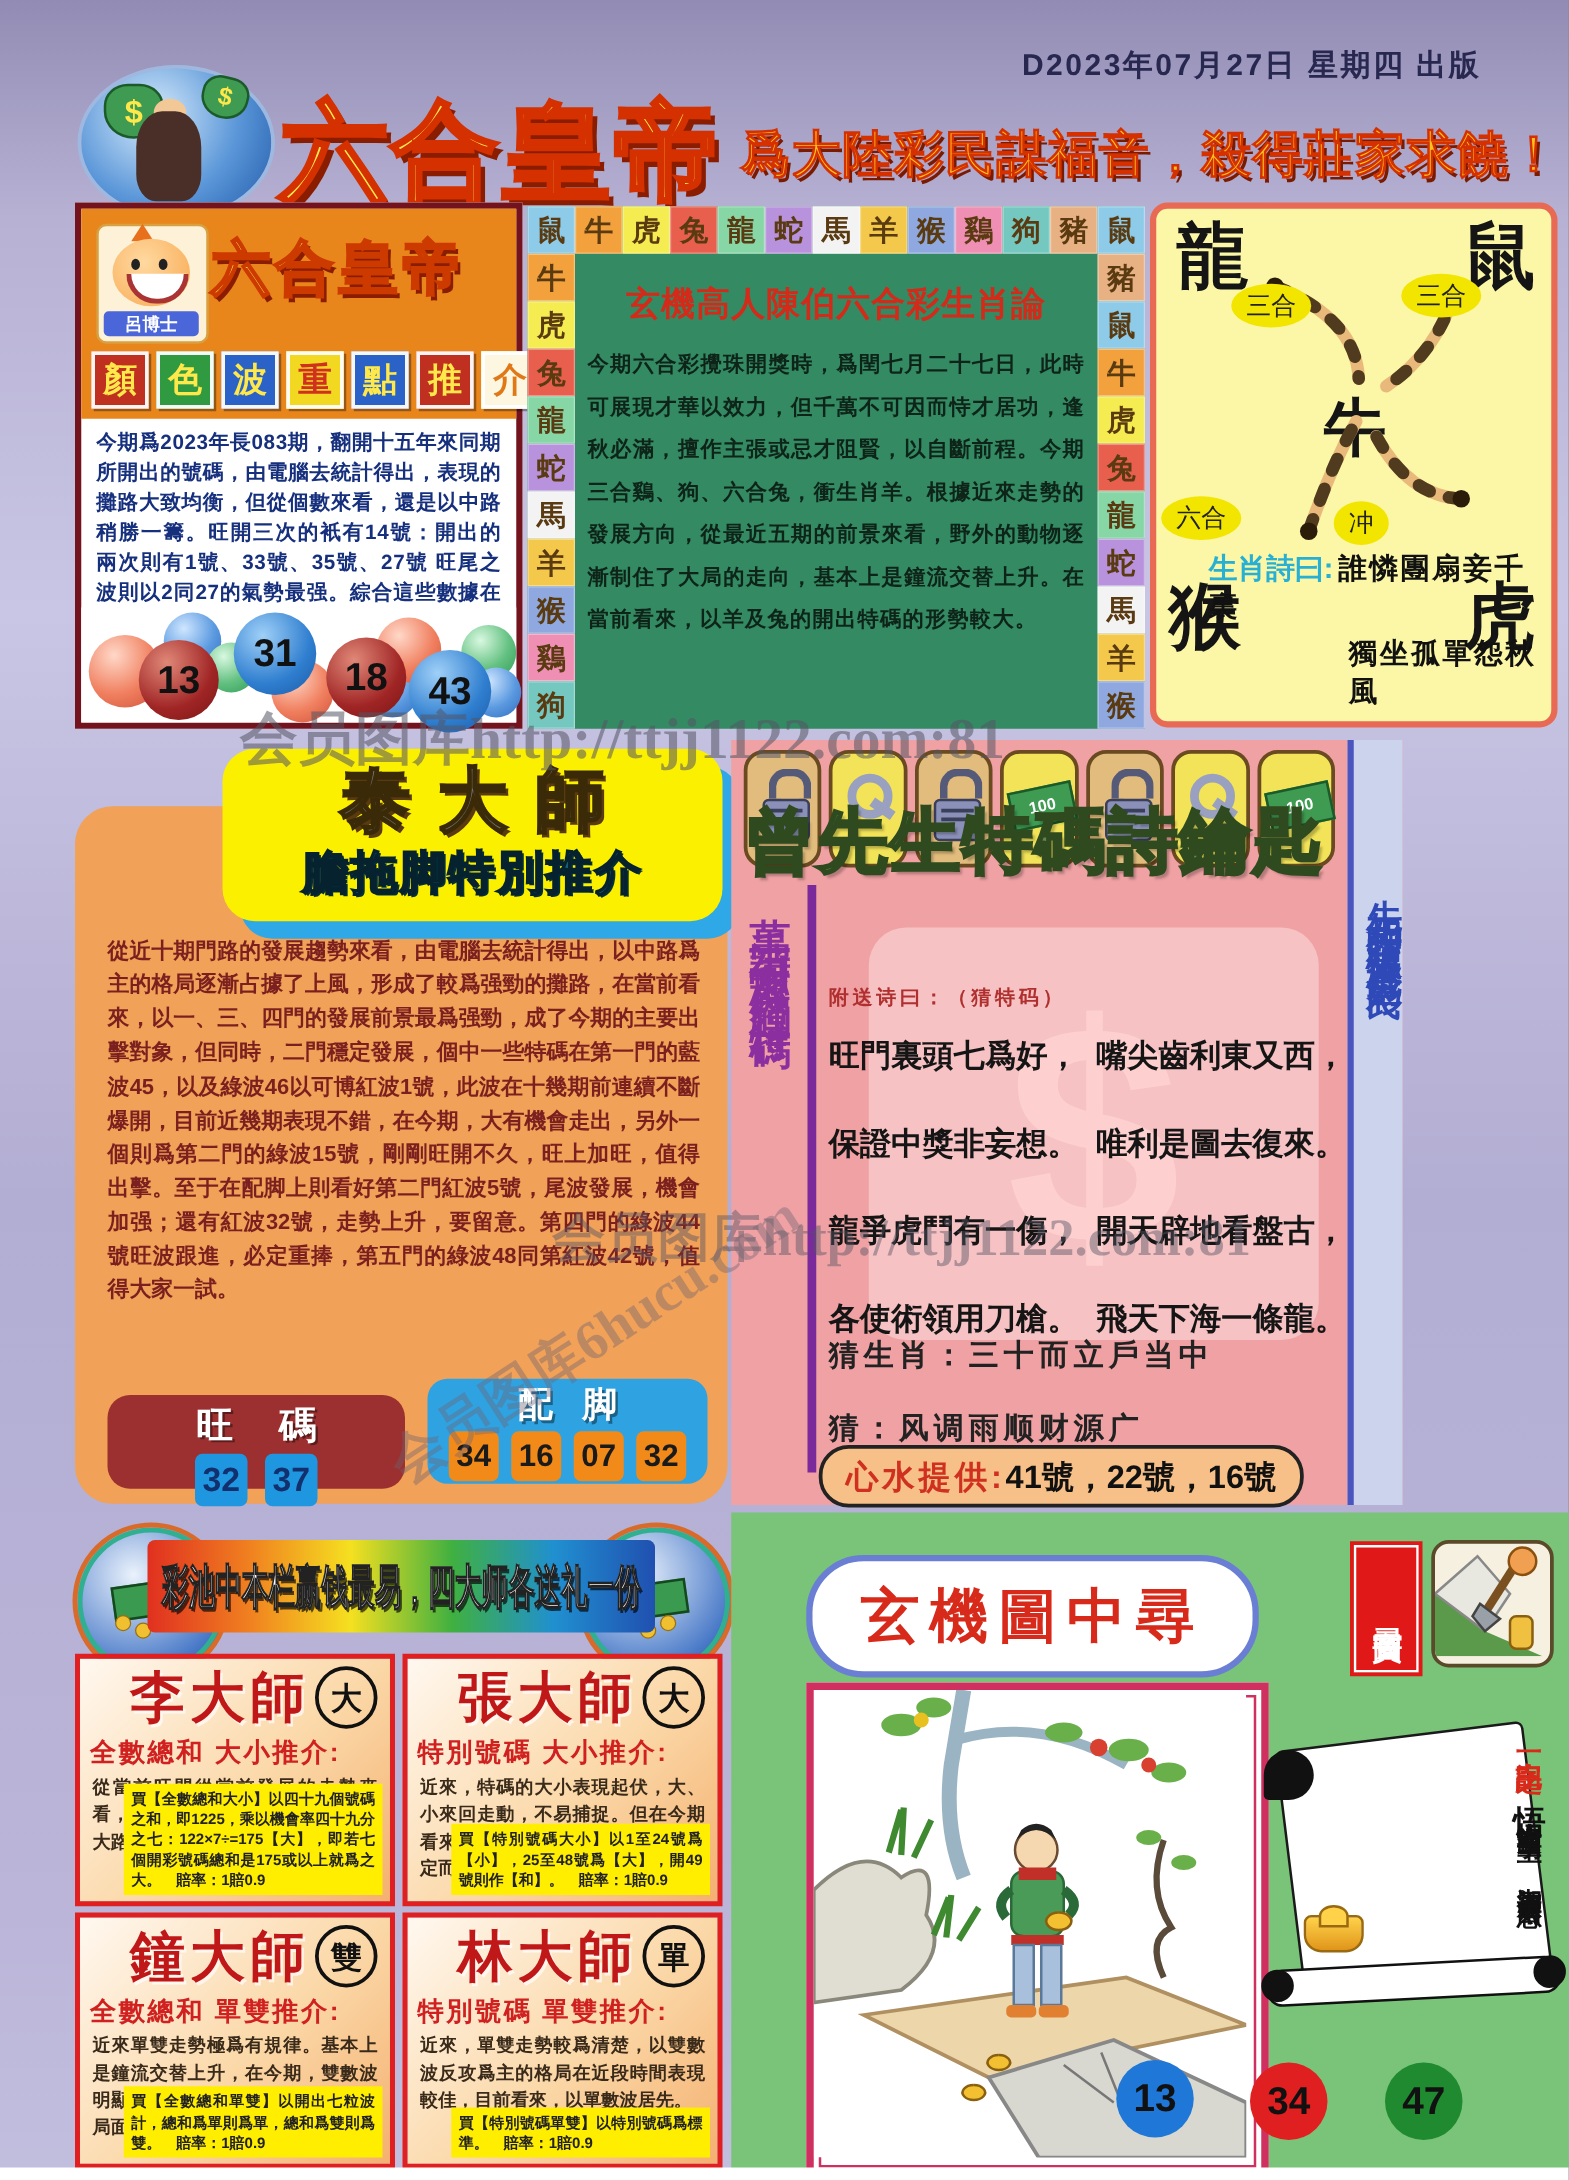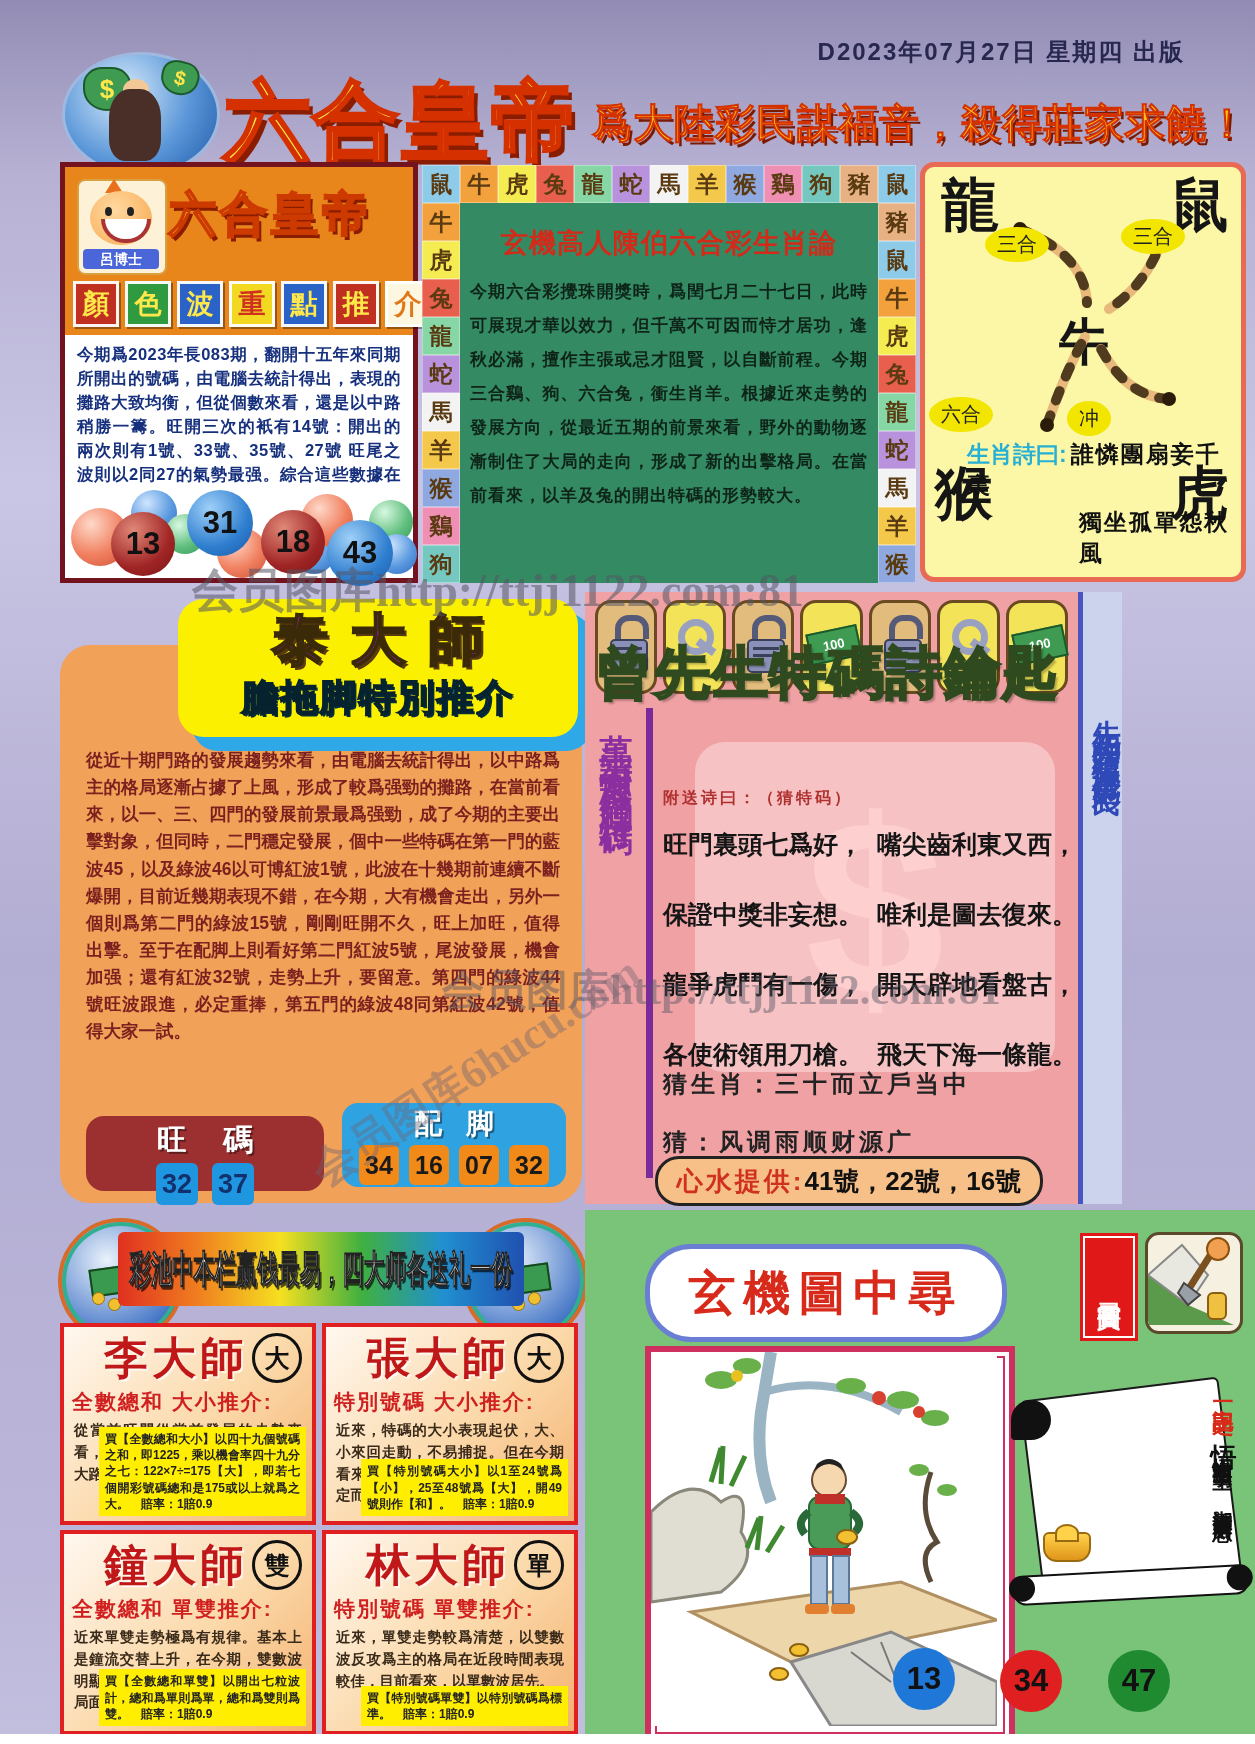--- a/index.html
+++ b/index.html
@@ -64,21 +64,21 @@
     font-family:"Liberation Serif",serif;}
   .z-poem{position:absolute;left:12px;bottom:8px;right:8px;font-family:"Liberation Serif",serif;margin-left:30px;}
   .z-poem .lbl{color:#28b0d4;font-weight:bold;font-size:23px;font-family:"Liberation Sans",sans-serif;}
   .z-poem .l1{display:inline;color:#111;font-size:23px;font-weight:bold;letter-spacing:2px;}
   .z-poem .l2{margin:6px 0 0 112px;color:#111;font-size:23px;font-weight:bold;letter-spacing:2px;}
 
   
   .panel-tai{left:60px;top:645px;width:522px;height:558px;background:#f1a158;border-radius:30px;}
   .tai-badge-shadow{position:absolute;left:132px;top:-32px;width:400px;height:138px;background:#2fa8e8;border-radius:26px;}
   .tai-badge{position:absolute;left:118px;top:-46px;width:400px;height:138px;background:#fbf000;border-radius:26px;text-align:center;}
-  .tai-badge .t1{margin-top:4px;font-size:56px;font-weight:bold;color:#a21caf;letter-spacing:22px;text-indent:22px;
+  .tai-badge .t1{margin-top:4px;font-size:56px;font-weight:bold;color:#737373;letter-spacing:22px;text-indent:22px;
     -webkit-text-stroke:2px #3a2a08;text-shadow:3px 3px 0 #5a3a10;}
   .tai-badge .t2{margin-top:-6px;font-size:37px;font-weight:bold;color:#17607a;letter-spacing:2px;
     -webkit-text-stroke:1.5px #05222e;text-shadow:2px 2px 0 #04303c;}
   .tai-body{position:absolute;left:26px;right:22px;top:102px;color:#7c1f1f;font-size:17.5px;font-weight:bold;line-height:1.55;text-align:justify;}
   .hot-box{position:absolute;left:26px;bottom:12px;width:238px;height:75px;background:#9c3030;border-radius:18px;text-align:center;}
   .hot-box .lbl,.leg-box .lbl{color:#fff;font-weight:bold;font-size:30px;letter-spacing:14px;text-indent:14px;margin-top:4px;
     text-shadow:2px 2px 0 #00000066;}
   .numrow{display:flex;justify-content:center;gap:14px;margin-top:2px;}
   .numtile-b{width:42px;height:42px;background:#1f97e0;border-radius:6px;color:#13306e;font-size:27px;font-weight:bold;
     display:flex;align-items:center;justify-content:center;}
@@ -223,21 +223,21 @@
       <div class="ball b-maroon" style="left:46px;top:26px;width:64px;height:64px;font-size:31px;">13</div>
       <div class="ball b-dblue" style="left:122px;top:4px;width:66px;height:66px;font-size:31px;">31</div>
       <div class="ball b-maroon" style="left:196px;top:24px;width:64px;height:64px;font-size:31px;">18</div>
       <div class="ball b-dblue" style="left:262px;top:34px;width:66px;height:66px;font-size:31px;">43</div>
     </div>
   </div>
 
   <div class="abs panel-essay" id="essayPanel">
     <div class="essay-inner">
       <div class="essay-title">玄機高人陳伯六合彩生肖論</div>
-      <div class="essay-body">今期六合彩攪珠開獎時，爲閏七月二十七日，此時可展現才華以效力，但千萬不可因而恃才居功，逢秋必滿，擅作主張或忌才阻賢，以自斷前程。今期三合鷄、狗、六合兔，衝生肖羊。根據近來走勢的發展方向，從最近五期的前景來看，野外的動物逐漸制住了大局的走向，形成了新的出擊格局。在當前看來，以羊及兔的開出特碼的形勢較大。</div>
+      <div class="essay-body">今期六合彩攪珠開獎時，爲閏七月二十七日，此時可展現才華以效力，但千萬不可因而恃才居功，逢秋必滿，擅作主張或忌才阻賢，以自斷前程。今期三合鷄、狗、六合兔，衝生肖羊。根據近來走勢的發展方向，從最近五期的前景來看，野外的動物逐漸制住了大局的走向，基本上是鐘流交替上升。在當前看來，以羊及兔的開出特碼的形勢較大。</div>
     </div>
   <div class="tile" style="left: 0px; top: 0px; background: rgb(142, 203, 232);">鼠</div>
       <div class="tile" style="left: 38px; top: 0px; background: rgb(242, 161, 60);">牛</div>
       <div class="tile" style="left: 76px; top: 0px; background: rgb(245, 236, 82);">虎</div>
       <div class="tile" style="left: 114px; top: 0px; background: rgb(232, 95, 78);">兔</div>
       <div class="tile" style="left: 152px; top: 0px; background: rgb(134, 214, 166);">龍</div>
       <div class="tile" style="left: 190px; top: 0px; background: rgb(184, 146, 220);">蛇</div>
       <div class="tile" style="left: 228px; top: 0px; background: rgb(243, 243, 243);">馬</div>
       <div class="tile" style="left: 266px; top: 0px; background: rgb(244, 200, 74);">羊</div>
       <div class="tile" style="left: 304px; top: 0px; background: rgb(143, 169, 224);">猴</div>

